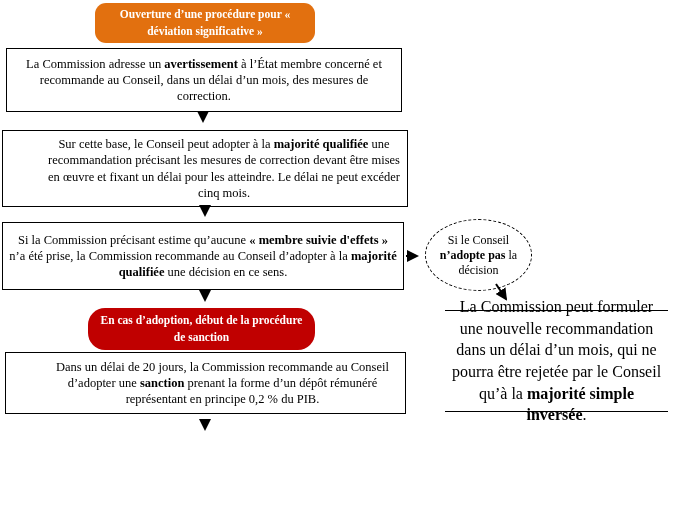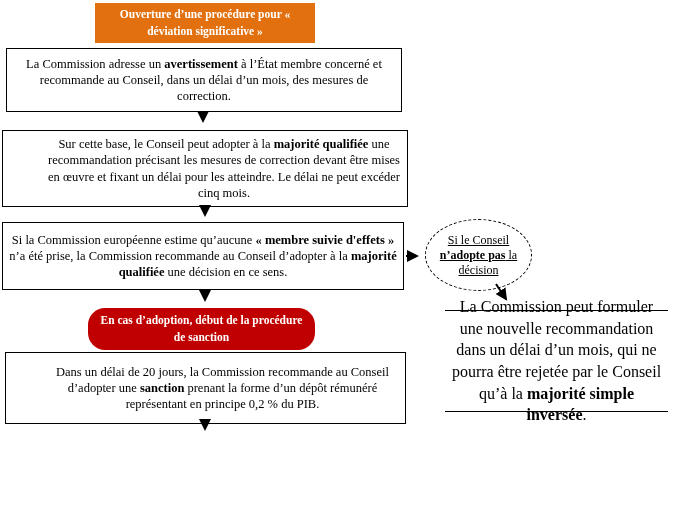--- a/index.html
+++ b/index.html
@@ -12,42 +12,42 @@
     overflow:hidden;
   }
   .hdr{
     position:absolute;
     display:flex;align-items:center;justify-content:center;
     text-align:center;
     color:#fff;font-weight:bold;
     font-size:11.5px;line-height:1.45;
     padding:2px 8px;box-sizing:border-box;
   }
-  .hdr-orange{left:95px;top:3px;width:220px;height:40px;background:var(--orange,#E2700F);}
+  .hdr-orange{left:95px;top:3px;width:220px;height:40px;background:var(--orange,#E2700F);border-radius:11px;}
   .hdr-red{left:88px;top:308px;width:227px;height:42px;background:var(--red,#C00000);border-radius:17px;}
   .stepbox{
     position:absolute;
     border:1.5px solid #000;background:#fff;
     display:flex;align-items:center;justify-content:flex-end;
     text-align:center;
     font-size:12.5px;line-height:1.3;
     padding:3px 6px;box-sizing:border-box;
   }
   .box1{left:6px;top:48px;width:396px;height:64px;}
   .box2{left:2px;top:130px;width:406px;height:77px;padding-left:44px;}
   .box3{left:2px;top:222px;width:402px;height:68px;}
-  .box4{left:5px;top:352px;width:401px;height:72px;padding-left:40px;}
+  .box4{left:5px;top:352px;width:401px;height:62px;padding-left:40px;}
   .box5{left:1px;top:438px;width:409px;height:59px;}
   .ellipse{
     position:absolute;left:425px;top:219px;width:107px;height:72px;
     border:1.5px dashed #000;border-radius:50%;
     background:#fff;
     display:flex;align-items:center;justify-content:center;
     text-align:center;font-size:12px;line-height:1.25;
-    padding:4px 8px;box-sizing:border-box;text-decoration:underline;
+    padding:4px 8px;box-sizing:border-box;
   }
   .side-note{
     position:absolute;left:445px;top:310px;width:223px;height:102px;
     border-top:1.5px solid #000;border-bottom:1.5px solid #000;
     display:flex;align-items:center;justify-content:center;
     text-align:center;font-size:16px;line-height:1.35;
     padding:4px 2px;box-sizing:border-box;
   }
   .arrow-layer{position:absolute;left:0;top:0;width:674px;height:506px;pointer-events:none;}
 </style>
@@ -60,21 +60,21 @@
 
   <div class="stepbox box1">
       <span><span>La Commission adresse un </span><span style="font-weight: bold;">avertissement</span><span> à l’État membre concerné et recommande au Conseil, dans un délai d’un mois, des mesures de correction.</span></span>
     </div>
 
   <div class="stepbox box2">
       <span><span>Sur cette base, le Conseil peut adopter à la </span><span style="font-weight: bold;">majorité qualifiée</span><span> une recommandation précisant les mesures de correction devant être mises en œuvre et fixant un délai pour les atteindre. Le délai ne peut excéder cinq mois.</span></span>
     </div>
 
   <div class="stepbox box3">
-      <span><span>Si la Commission européenne estime qu’aucune </span><span style="font-weight: bold;">« membre suivie d'effets »</span><span> n’a été prise, la Commission recommande au Conseil d’adopter à la </span><span style="font-weight: bold;">majorité qualifiée</span><span> une décision en ce sens.</span></span>
+      <span><span>Si la Commission précisant estime qu’aucune </span><span style="font-weight: bold;">« membre suivie d'effets »</span><span> n’a été prise, la Commission recommande au Conseil d’adopter à la </span><span style="font-weight: bold;">majorité qualifiée</span><span> une décision en ce sens.</span></span>
     </div>
 
   <div class="hdr hdr-red">En cas d’adoption, début de la procédure de sanction</div>
 
   <div class="stepbox box4">
       <span><span>Dans un délai de 20 jours, la Commission recommande au Conseil d’adopter une </span><span style="font-weight: bold;">sanction</span><span> prenant la forme d’un dépôt rémunéré représentant en principe 0,2 % du PIB.</span></span>
     </div>
 
 
   <div class="ellipse">

